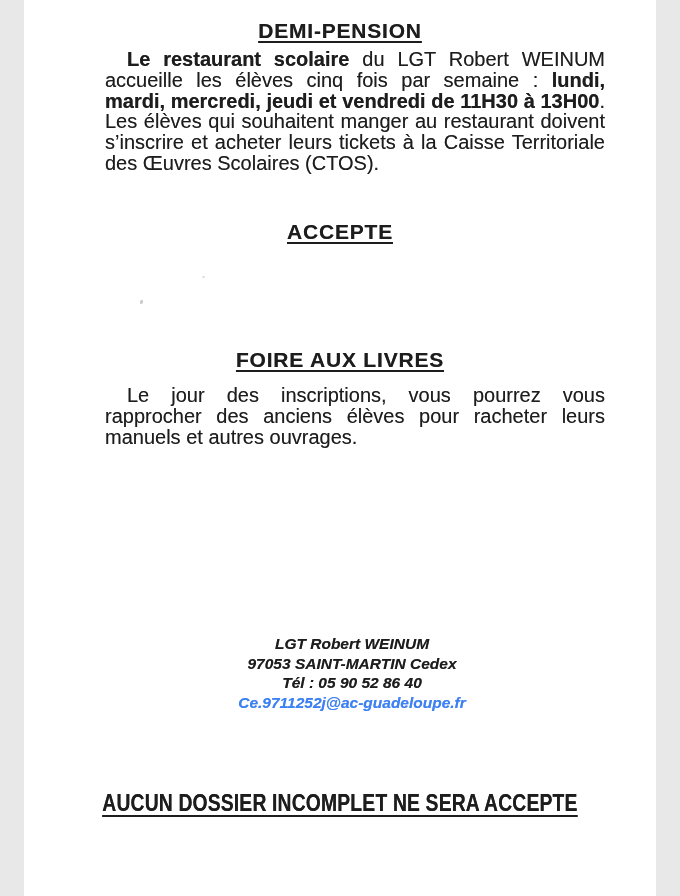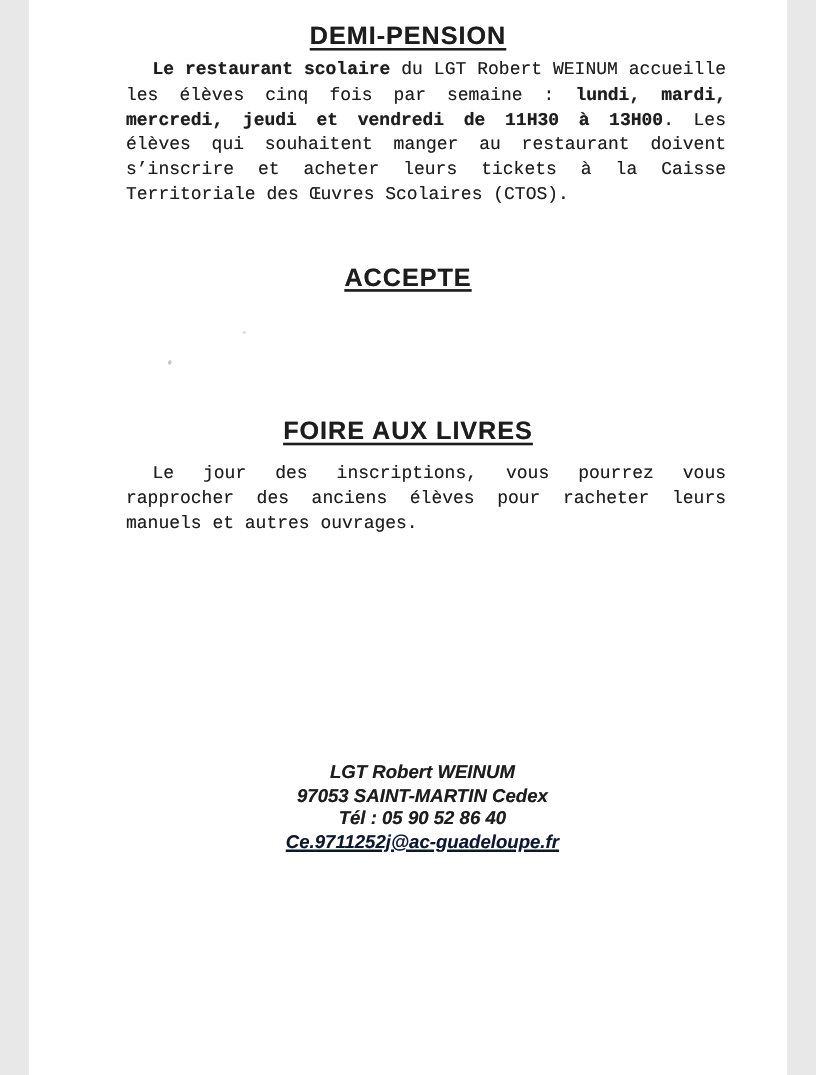--- a/index.html
+++ b/index.html
@@ -27,27 +27,26 @@
     letter-spacing: 0.8px;
     text-decoration: underline;
     text-underline-offset: 3px;
     text-decoration-thickness: 2px;
     text-shadow: 0 0 0.5px rgba(25,25,25,0.65);
   }
   .para {
     position: absolute;
     left: 81px;
     width: 500px;
-    font-size: 15px;
+    font-size: 20px;
     line-height: 20.8px;
     text-align: justify;
     text-indent: 22px;
     margin: 0;
     text-shadow: 0 0 0.5px rgba(25,25,25,0.5);
-    font-family: Liberation Mono, monospace;
   }
   .para b { text-shadow: 0 0 0.6px rgba(25,25,25,0.7); }
   .single-line {
     text-indent: 16px;
     white-space: nowrap;
     text-align: left;
     width: 540px;
   }
   .contact-block {
     position: absolute;
@@ -57,22 +56,21 @@
     text-align: center;
     font-size: 15.5px;
     font-weight: bold;
     font-style: italic;
     line-height: 19.7px;
     text-shadow: 0 0 0.5px rgba(25,25,25,0.6);
     margin-left: 24px;
   }
   .email-link {
     display: inline-block;
-    color: #0f172a;
-    text-decoration: underline;
+    color: #3b82f6;
     text-decoration-thickness: 1.5px;
     cursor: pointer;
     text-shadow: 0 0 0.5px rgba(62,103,200,0.6);
   }
   .footer-notice {
     position: absolute;
     left: 0;
     right: 0;
     top: 790px;
     text-align: center;
@@ -117,18 +115,21 @@
 
   <div class="contact-block">
     <div>LGT Robert WEINUM</div>
     <div>97053 SAINT-MARTIN Cedex</div>
     <div>Tél : 05 90 52 86 40</div>
     <div>
       <a class="email-link">Ce.9711252j@ac-guadeloupe.fr</a>
     </div>
   </div>
 
+  <div class="footer-notice">
+    <span class="scaled">AUCUN DOSSIER INCOMPLET NE SERA ACCEPTE</span>
+  </div>
 
   <div class="speck s1"></div>
   <div class="speck s2"></div>
   <div class="speck s3"></div>
 
 </div>
 
 </body></html>

